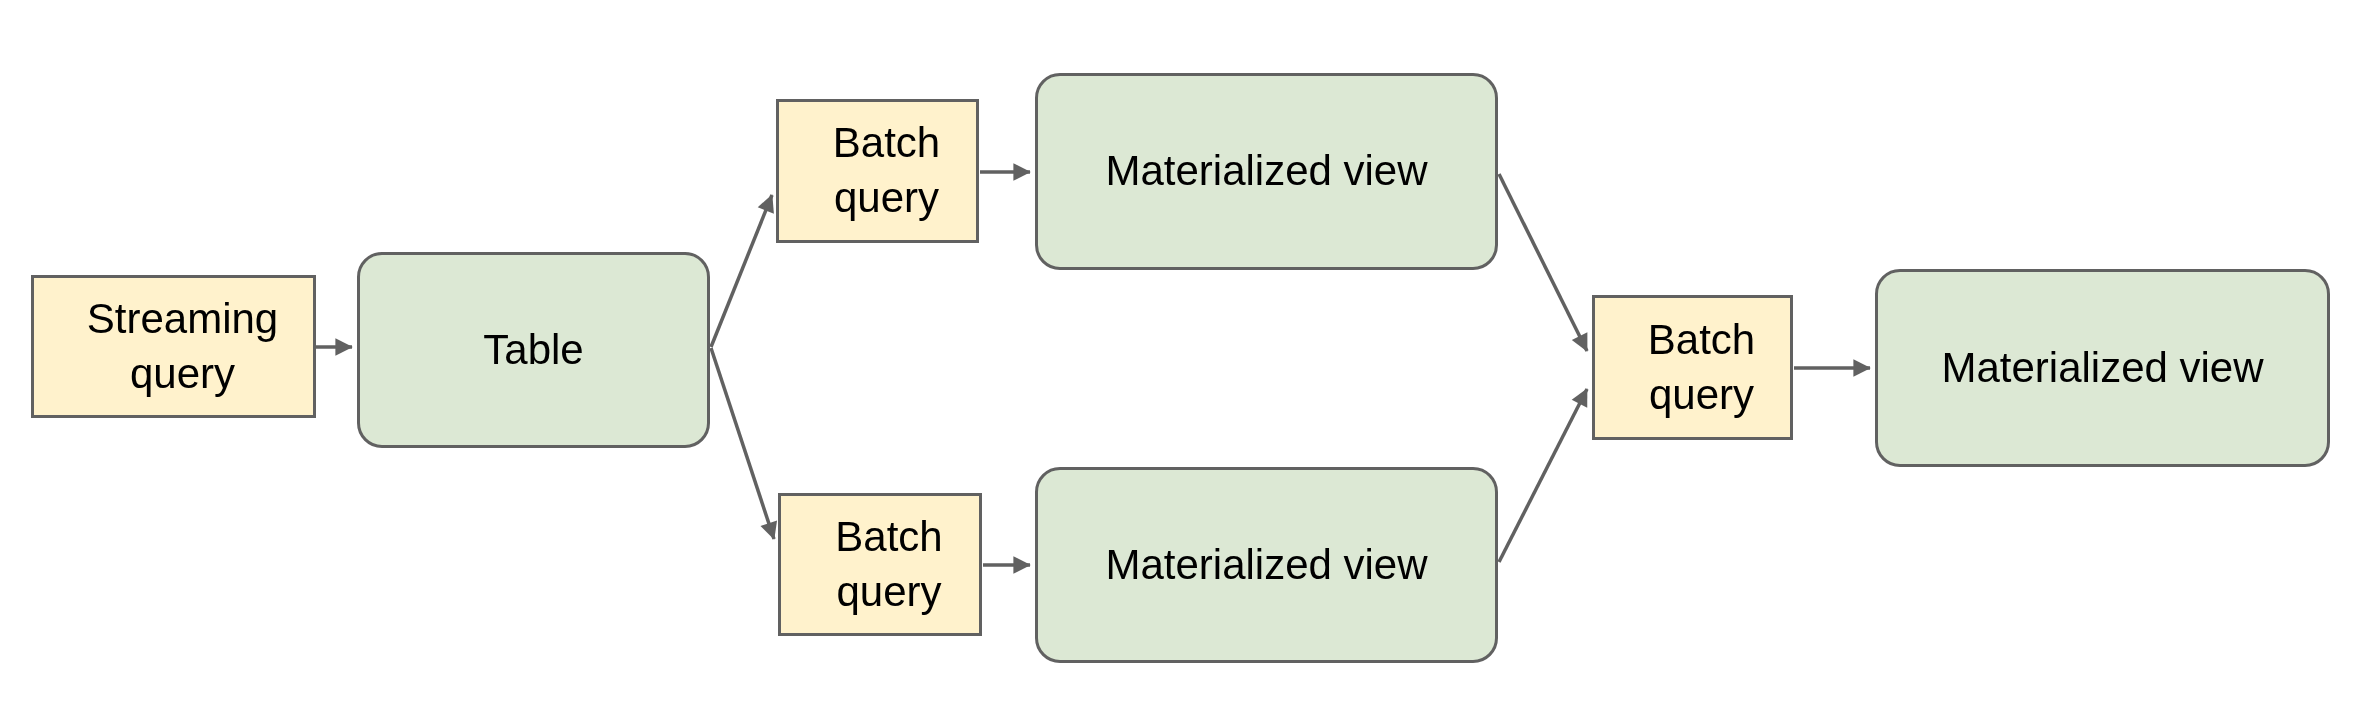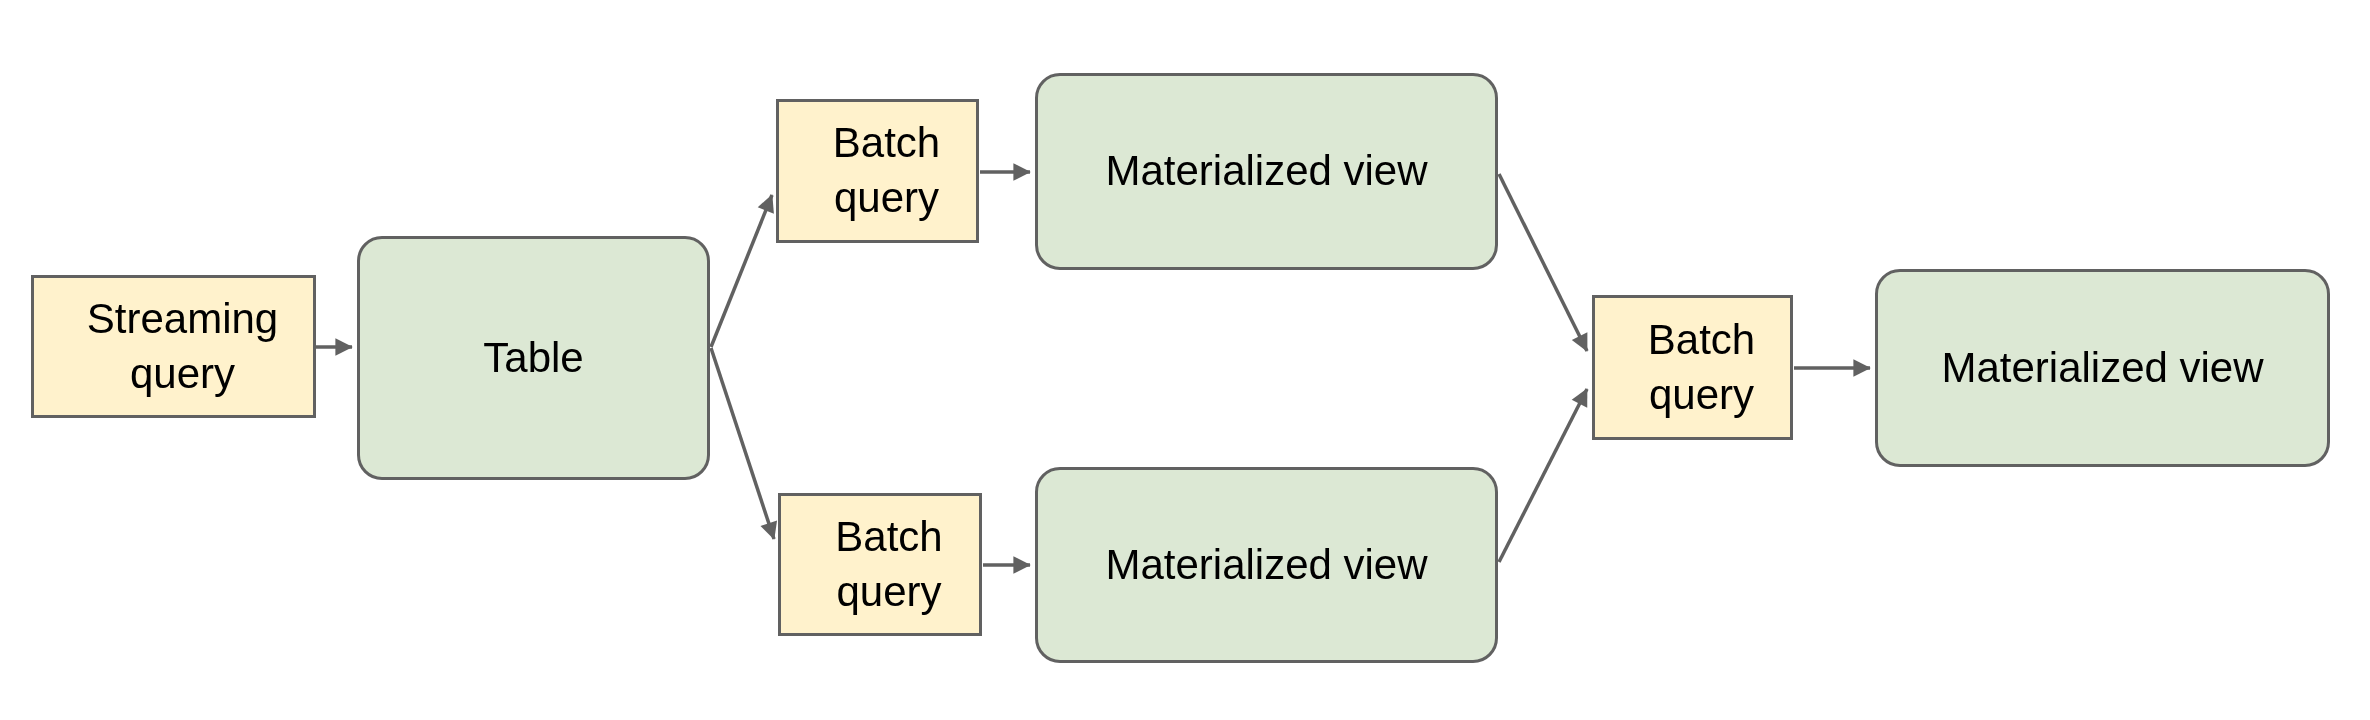--- a/index.html
+++ b/index.html
@@ -45,21 +45,21 @@
     border:3.5px solid var(--border);
     border-radius:0;
     padding-left:32px;
   }
   .node.view{
     background:var(--gfill);
     border:3.5px solid var(--border);
     border-radius:25px;
   }
   #n-streaming  {left:31px;  top:275px; width:285px; height:143px;}
-  #n-table      {left:357px; top:236px; width:353px; height:244px;}
+  #n-table      {left:357px; top:252px; width:353px; height:196px;}
   #n-bq-top     {left:776px; top:99px;  width:203px; height:144px;}
   #n-mv-top     {left:1035px;top:73px;  width:463px; height:197px;}
   #n-bq-bottom  {left:778px; top:493px; width:204px; height:143px;}
   #n-mv-bottom  {left:1035px;top:467px; width:463px; height:196px;}
   #n-bq-center  {left:1592px;top:295px; width:201px; height:145px;}
   #n-mv-right   {left:1875px;top:269px; width:455px; height:198px;}
 </style>
 </head>
 <body>
 

